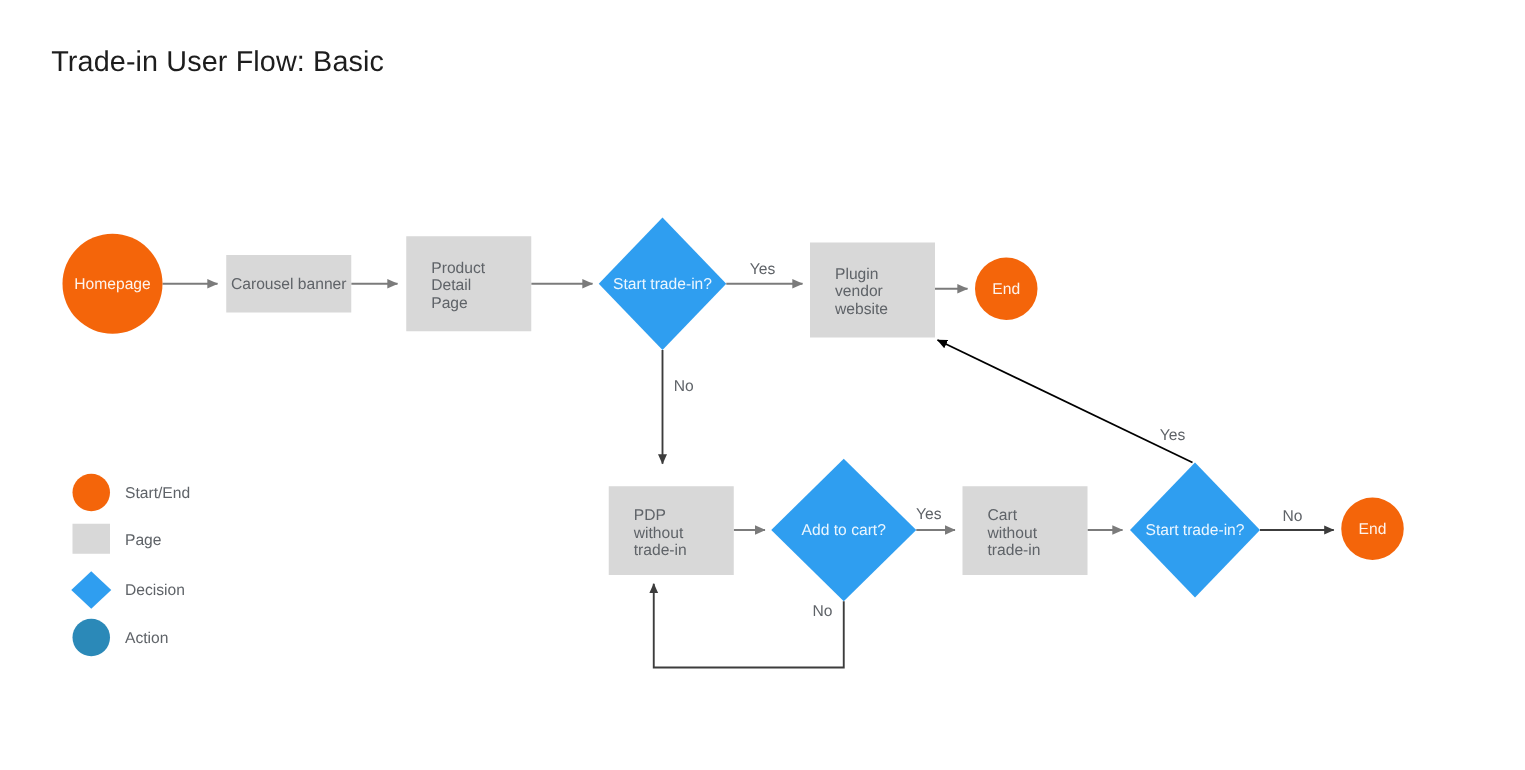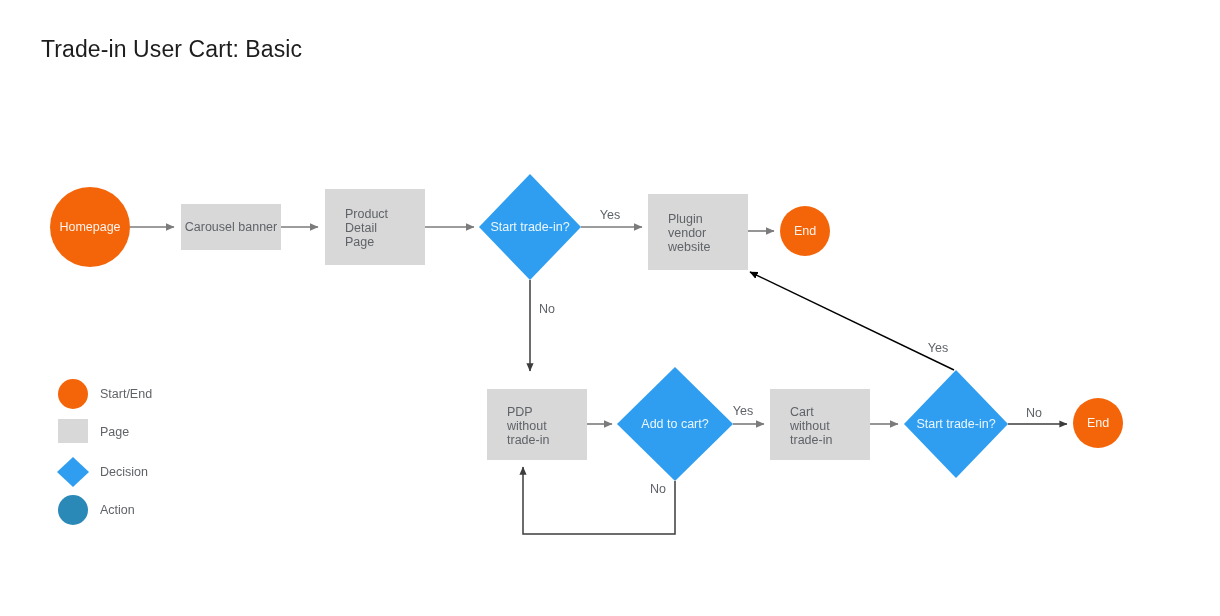--- a/index.html
+++ b/index.html
@@ -68,21 +68,21 @@
   }
   .edge-dark {
     stroke: #3c3c3c;
     stroke-width: 1.5;
     fill: none;
   }
 </style>
 </head>
 <body>
 
-<div id="page-title">Trade-in User Cart: Basic</div>
+<div id="page-title">Trade-in User Flow: Basic</div>
 
 <svg id="flow-canvas" viewBox="0 0 1220 616" xmlns="http://www.w3.org/2000/svg">
 
   <defs>
     <marker id="arrow-gray" viewBox="0 0 10 10" refX="8.5" refY="5" markerWidth="6" markerHeight="6" orient="auto-start-reverse">
       <path d="M 0 1 L 9 5 L 0 9 z" fill="#7b7b7b"></path>
     </marker>
     <marker id="arrow-dark" viewBox="0 0 10 10" refX="8.5" refY="5" markerWidth="6" markerHeight="6" orient="auto-start-reverse">
       <path d="M 0 1 L 9 5 L 0 9 z" fill="#3c3c3c"></path>
     </marker>

